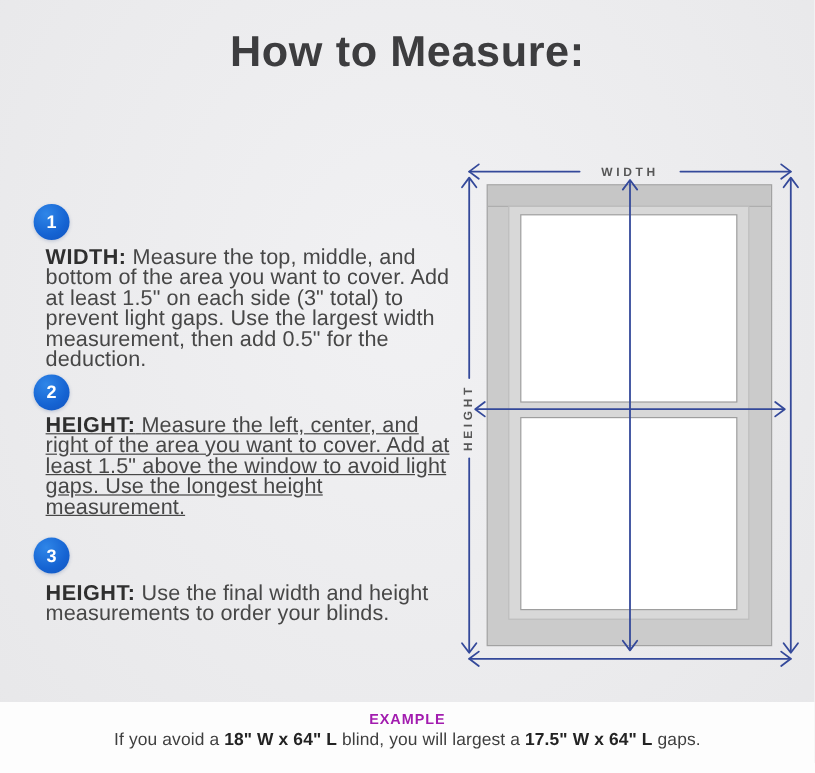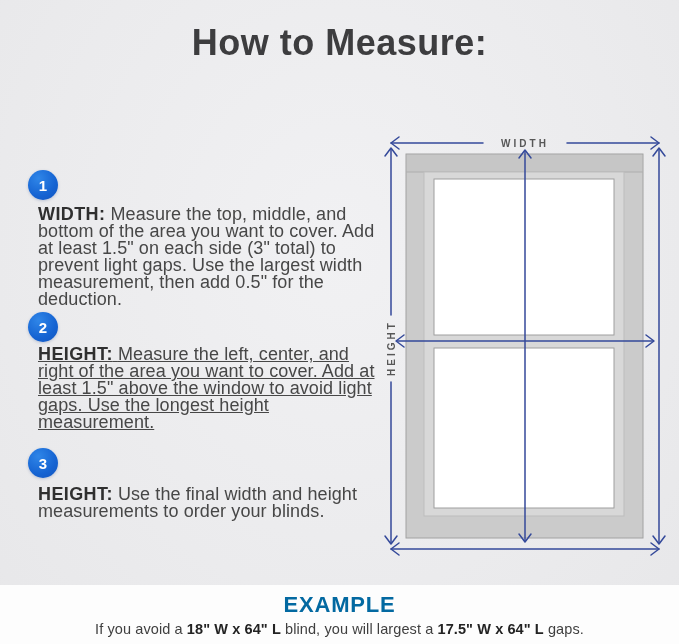--- a/index.html
+++ b/index.html
@@ -34,21 +34,21 @@
   }
   .para-1 { top:206px; } .para-2 { top:346px;text-decoration:underline; } .para-3 { top:486px; }
   .step-para b { color:#2f2f2f; font-weight:700; letter-spacing:0.4px; }
   
   .diagram { position:absolute; left:380px; top:132px; width:290px; height:450px; }
   
   .example-strip {
     position:absolute; left:0; bottom:0; width:679px; height:59px;
     background:#fdfdfd; text-align:center; padding-top:7px;
   }
-  .example-heading { font-size:22px; font-weight:700; color:#0369a1; letter-spacing:0.8px; }
+  .example-heading { font-size:12px; font-weight:700; color:#a21caf; letter-spacing:0.8px; }
   .example-text { font-size:14.5px; color:#3f3f3f; margin-top:3px; letter-spacing:0.1px; }
   .example-text b { color:#232323; }
 </style>
 </head>
 <body>
 
 <div class="page">
 
   <header class="title">
     <div class="title-line1">How to Measure:</div>

